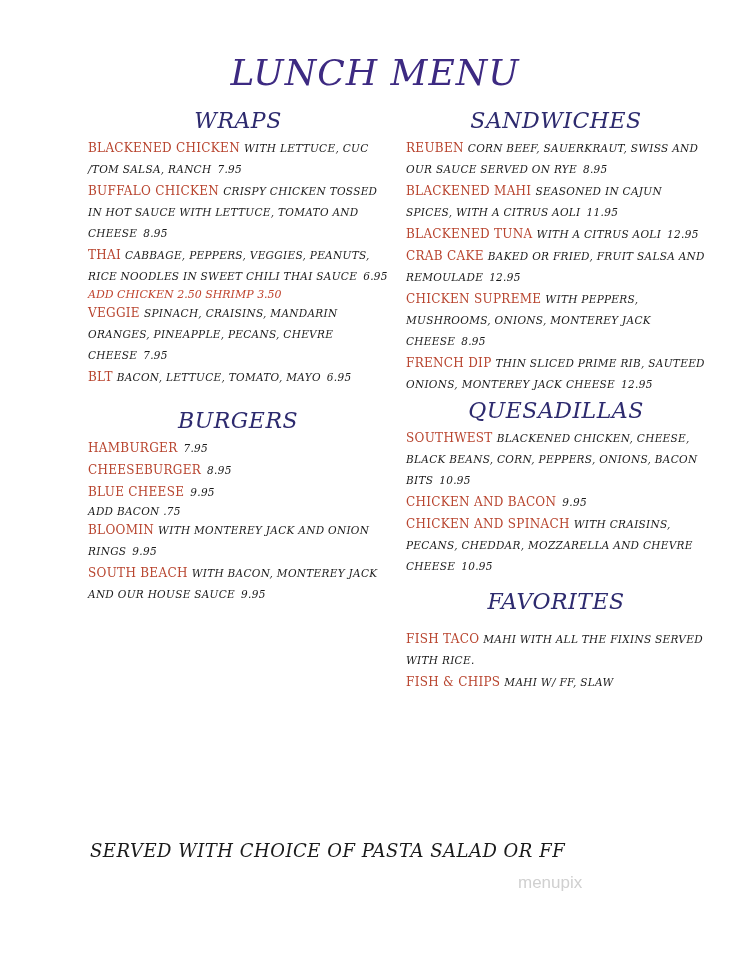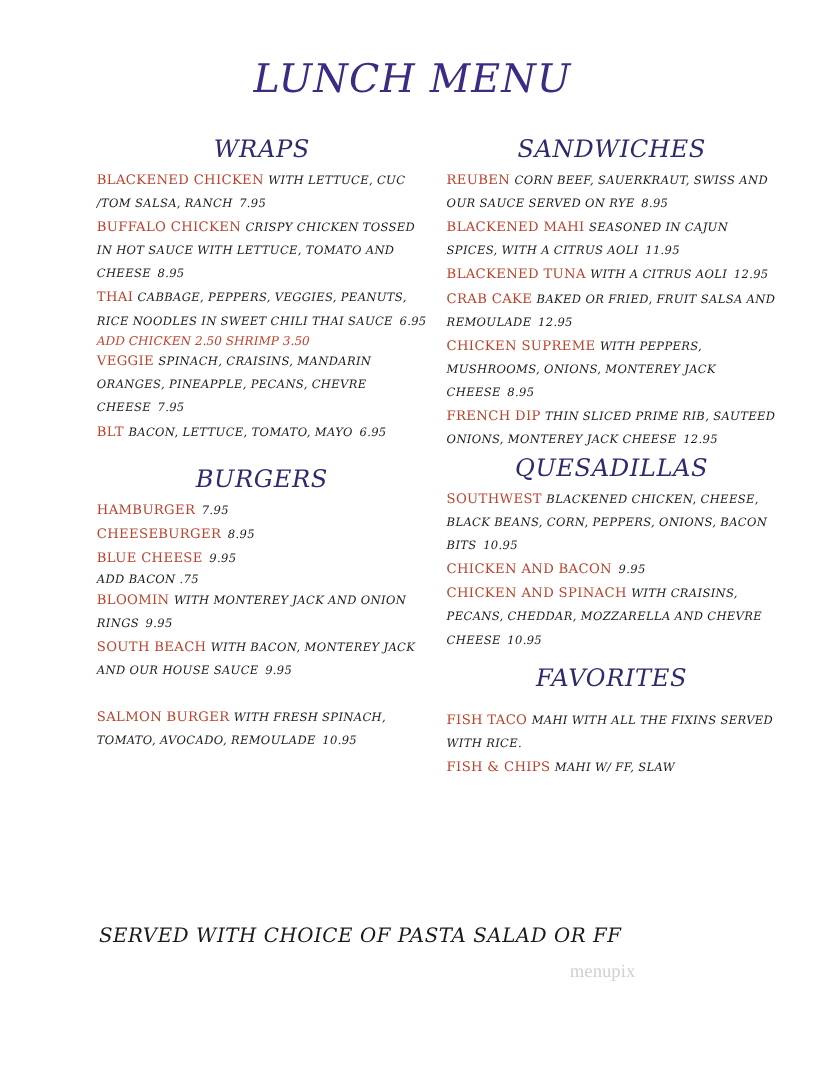--- a/index.html
+++ b/index.html
@@ -3,21 +3,21 @@
   <meta charset="utf-8">
   <style>
     html, body { margin: 0; padding: 0; background: #ffffff; }
     body { width: 750px; height: 971px; position: relative; overflow: hidden; }
     .page { position: absolute; left: 0; top: 0; width: 646px; height: 971px; background: #fff; }
     .title {
       position: absolute; left: 0; width: 750px; top: 52px; text-align: center;
       font-family: "DejaVu Serif", serif; font-style: italic; font-size: 36px;
       color: #3d2a82; letter-spacing: 1px; font-weight: normal;
     }
-    .col { position: absolute; top: 124px; }
+    .col { position: absolute; top: 108px; }
     .col.left { left: 88px; width: 300px; }
     .col.right { left: 406px; width: 300px; }
     .sec-title {
       font-family: "DejaVu Serif", serif; font-style: italic; font-size: 22px;
       color: #2d2a6e; text-align: center; margin: 0 0 4px 0; font-weight: normal;
       letter-spacing: 0.5px;
     }
     .item { margin: 0 0 1px 0; line-height: 19px; }
     .name {
       font-family: "DejaVu Serif", serif; font-size: 12px;
@@ -32,21 +32,21 @@
       font-family: "DejaVu Serif", serif; font-style: italic; font-size: 11px;
       color: #c0442e; line-height: 15px;
     }
     .footer {
       position: absolute; left: 90px; top: 840px;
       font-family: "DejaVu Serif", serif; font-style: italic; font-size: 18px;
       color: #1a1a1a; letter-spacing: 0.5px; text-align: right;
     }
     .watermark {
       position: absolute; left: 518px; top: 873px;
-      font-family: Liberation Serif, serif; font-size: 17px; color: #d0d0d0;
+      font-family: Liberation Sans, sans-serif; font-size: 17px; color: #d0d0d0;
     }
     .gap { height: 12px; }
     .gap-lg { height: 20px; }
   </style>
 </head>
 <body>
 
 <div class="page">
   <div class="title">LUNCH MENU</div>
 
@@ -63,21 +63,20 @@
     <div class="gap-lg"></div>
     <div>
       <div class="sec-title">BURGERS</div>
       <div class="item"><span class="name">HAMBURGER</span><span class="price">7.95</span></div>
       <div class="item"><span class="name">CHEESEBURGER</span><span class="price">8.95</span></div>
       <div class="item"><span class="name">BLUE CHEESE</span><span class="price">9.95</span></div>
       <div class="desc" style="display:block;line-height:16px;">ADD BACON .75</div>
       <div class="item"><span class="name">BLOOMIN</span> <span class="desc">WITH MONTEREY JACK AND ONION RINGS</span><span class="price">9.95</span></div>
       <div class="item"><span class="name">SOUTH BEACH</span> <span class="desc">WITH BACON, MONTEREY JACK AND OUR HOUSE SAUCE</span><span class="price">9.95</span></div>
       <div class="gap-lg"></div>
-      <div class="item"><span class="name">SALMON BURGER</span> <span class="desc">WITH FRESH SPINACH, TOMATO, AVOCADO, REMOULADE</span><span class="price">10.95</span></div>
     </div>
   </div>
 
   <div class="col right">
     <div>
       <div class="sec-title">SANDWICHES</div>
       <div class="item"><span class="name">REUBEN</span> <span class="desc">CORN BEEF, SAUERKRAUT, SWISS AND OUR SAUCE SERVED ON RYE</span><span class="price">8.95</span></div>
       <div class="item"><span class="name">BLACKENED MAHI</span> <span class="desc">SEASONED IN CAJUN SPICES, WITH A CITRUS AOLI</span><span class="price">11.95</span></div>
       <div class="item"><span class="name">BLACKENED TUNA</span> <span class="desc">WITH A CITRUS AOLI</span><span class="price">12.95</span></div>
       <div class="item"><span class="name">CRAB CAKE</span> <span class="desc">BAKED OR FRIED, FRUIT SALSA AND REMOULADE</span><span class="price">12.95</span></div>

